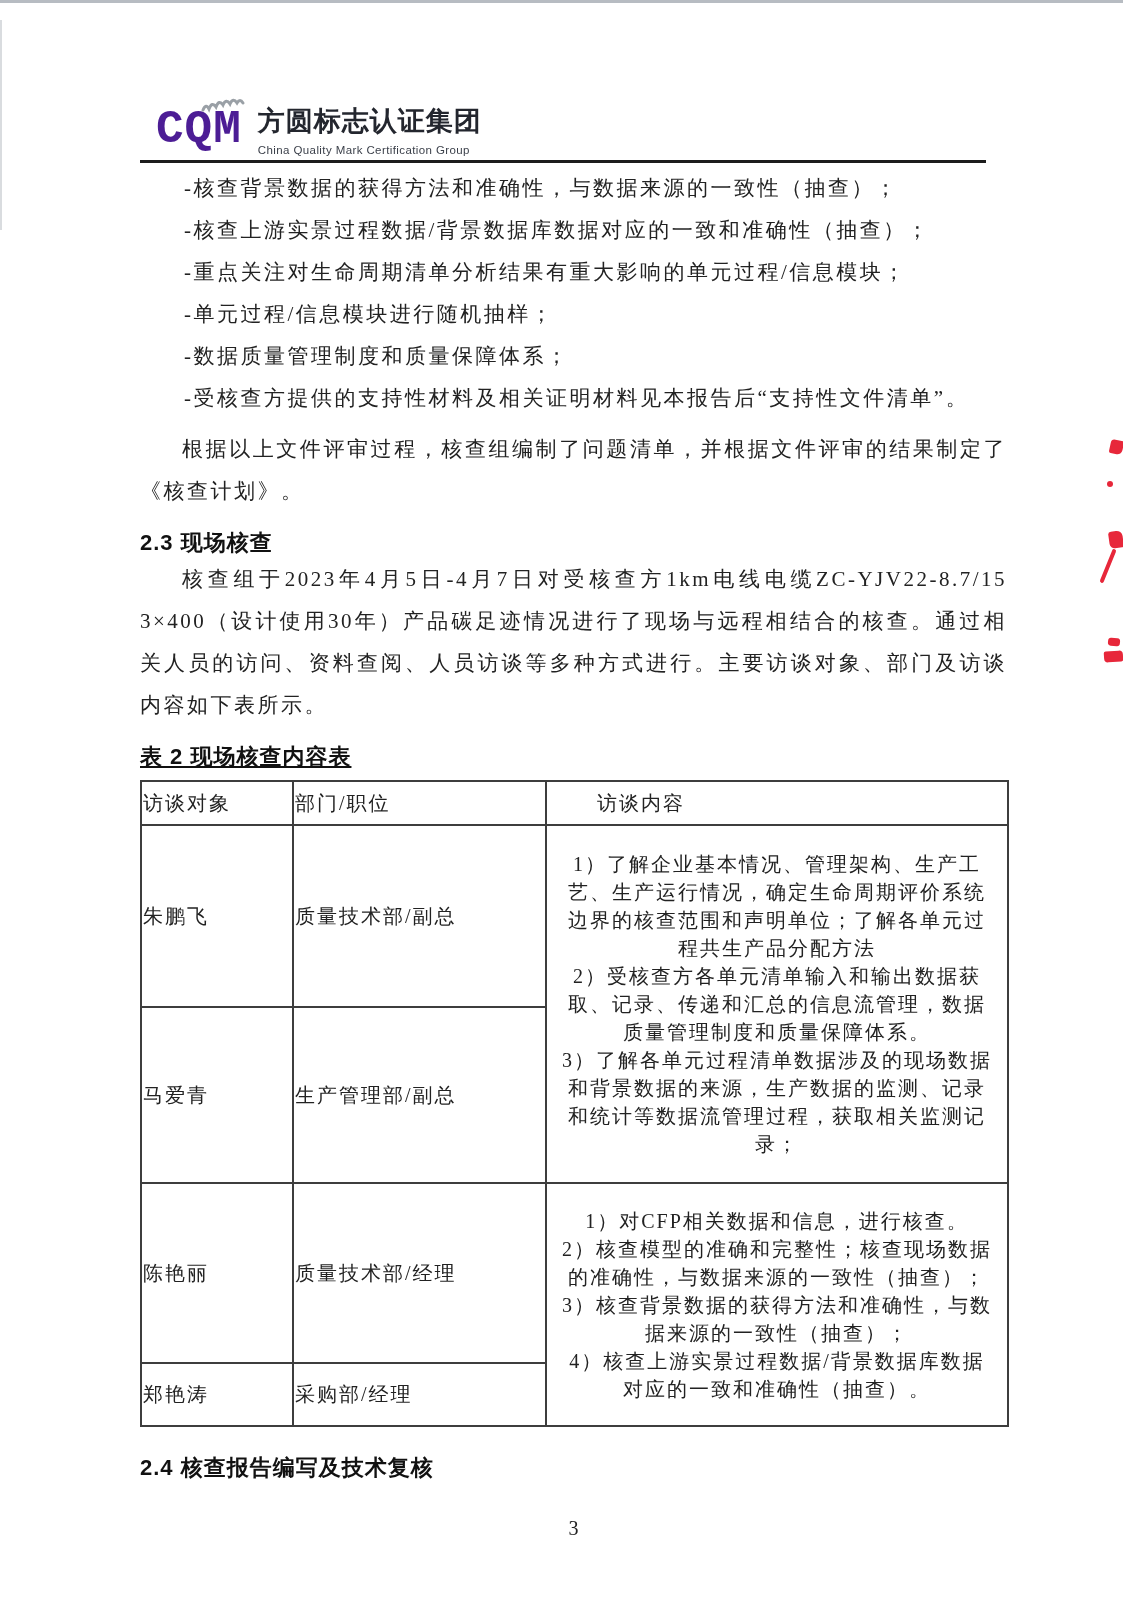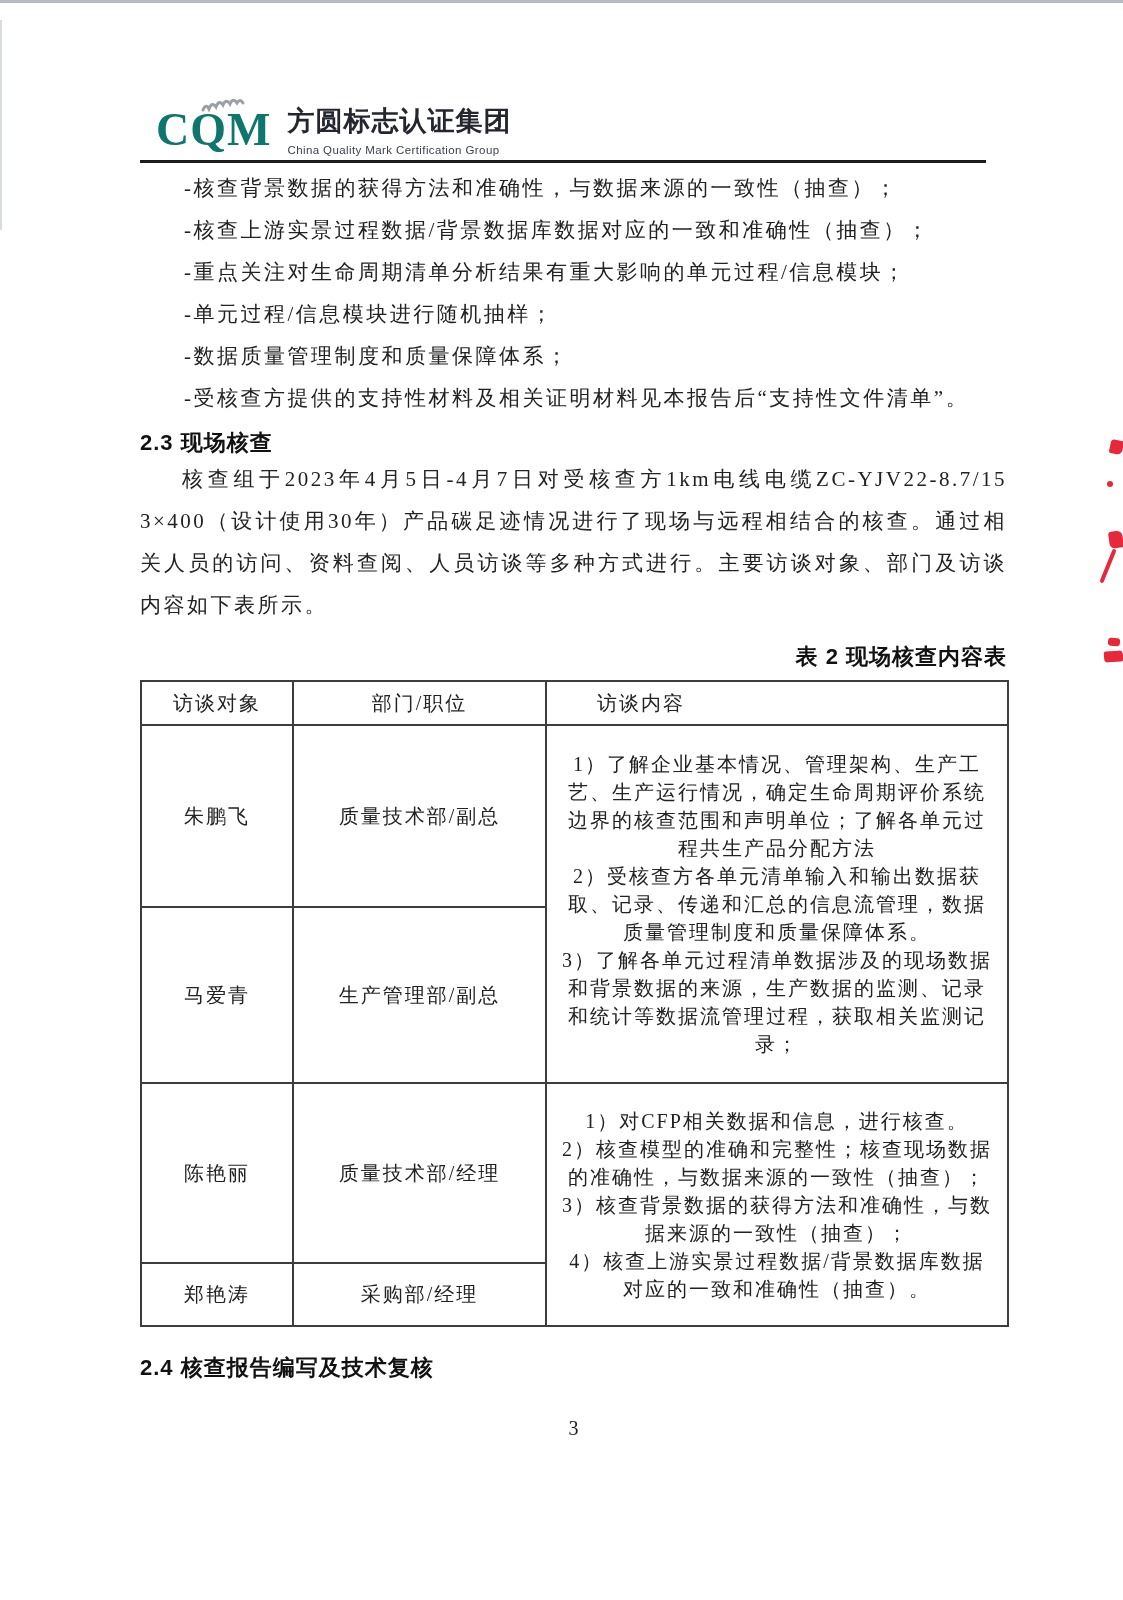--- a/index.html
+++ b/index.html
@@ -9,22 +9,22 @@
     font-family:"Liberation Serif","DejaVu Serif",serif;color:#1e1e1e;
   }
   
   .scan-top{position:absolute;left:0;top:0;width:1123px;height:3px;background:#b7bcc2;}
   .scan-left{position:absolute;left:0;top:20px;width:2px;height:210px;background:#d9dcdf;}
 
   
   .logo-row{position:absolute;left:156px;top:96px;display:flex;align-items:flex-start;}
   .logo-squiggle{position:absolute;left:44px;top:2px;}
   .cqm{
-    font-family:Liberation Serif, serif;font-weight:800;
-    font-size:46px;line-height:52px;color:#0f766e;letter-spacing:1px;padding-top:8px;
+    font-family:Liberation Mono, monospace;font-weight:800;
+    font-size:46px;line-height:52px;color:#4c1d95;letter-spacing:1px;padding-top:8px;
   }
   .org{margin-left:16px;padding-top:10px;}
   .org-cn{
     font-family:Liberation Serif, serif;font-weight:700;
     font-size:27px;line-height:30px;color:#23262e;letter-spacing:1px;
   }
   .org-en{
     font-family:"Liberation Sans","DejaVu Sans",sans-serif;font-size:11.5px;
     color:#3a3f49;letter-spacing:.4px;margin-top:8px;
   }
@@ -42,40 +42,40 @@
     text-align:justify;text-indent:2em;
   }
   .h-sec{
     font-family:"Liberation Sans","DejaVu Sans",sans-serif;font-weight:700;
     font-size:22px;color:#111;letter-spacing:1px;
   }
   .h-23{margin-top:16px;margin-bottom:0;}
   .h-24{margin-top:26px;}
   .tbl-title{
     font-family:"Liberation Sans","DejaVu Sans",sans-serif;font-weight:700;
-    font-size:22px;color:#111;text-align:right;letter-spacing:1px;
-    margin-top:16px;margin-bottom:8px;
+    font-size:22px;color:#111;text-align:left;letter-spacing:1px;
+    margin-top:16px;margin-bottom:8px;text-decoration:underline;
   }
   table.audit{
     border-collapse:collapse;table-layout:fixed;width:867px;
     font-size:20px;color:#222;
   }
   table.audit col.c1{width:152px;}
   table.audit col.c2{width:253px;}
   table.audit col.c3{width:462px;}
   table.audit td{
     border:2px solid #3d3d3d;vertical-align:middle;
     letter-spacing:2px;
   }
   tr.r-head{height:44px;}
   tr.r1{height:182px;}
   tr.r2{height:176px;}
   tr.r3{height:180px;}
   tr.r4{height:63px;}
-  td.cell-center{text-align:center;}
+  td.cell-center{}
   td.cell-headcontent{text-align:left;padding-left:50px;}
   td.cell-content{
     text-align:center;padding:21px 12px;line-height:28px;letter-spacing:1.5px;
     white-space:pre-line;vertical-align:middle;font-size:20px;
   }
   .page-num{
     text-align:center;font-size:20px;color:#222;margin-top:34px;
     font-family:"Liberation Serif","DejaVu Serif",serif;
   }
 
@@ -111,20 +111,21 @@
   <div class="content">
     <div class="spacer-header"></div>
 
     <div class="bullet">-核查背景数据的获得方法和准确性，与数据来源的一致性（抽查）；</div>
     <div class="bullet">-核查上游实景过程数据/背景数据库数据对应的一致和准确性（抽查）；</div>
     <div class="bullet">-重点关注对生命周期清单分析结果有重大影响的单元过程/信息模块；</div>
     <div class="bullet">-单元过程/信息模块进行随机抽样；</div>
     <div class="bullet">-数据质量管理制度和质量保障体系；</div>
     <div class="bullet">-受核查方提供的支持性材料及相关证明材料见本报告后“支持性文件清单”。</div>
 
+    <div class="para">根据以上文件评审过程，核查组编制了问题清单，并根据文件评审的结果制定了《核查计划》。</div>
 
     <div class="h-sec h-23">2.3 现场核查</div>
 
     <div class="para">核查组于2023年4月5日-4月7日对受核查方1km电线电缆ZC-YJV22-8.7/15 3×400（设计使用30年）产品碳足迹情况进行了现场与远程相结合的核查。通过相关人员的访问、资料查阅、人员访谈等多种方式进行。主要访谈对象、部门及访谈内容如下表所示。</div>
 
     <div class="tbl-title">表 2 现场核查内容表</div>
 
     <table class="audit">
       <colgroup>
           <col class="c1">

